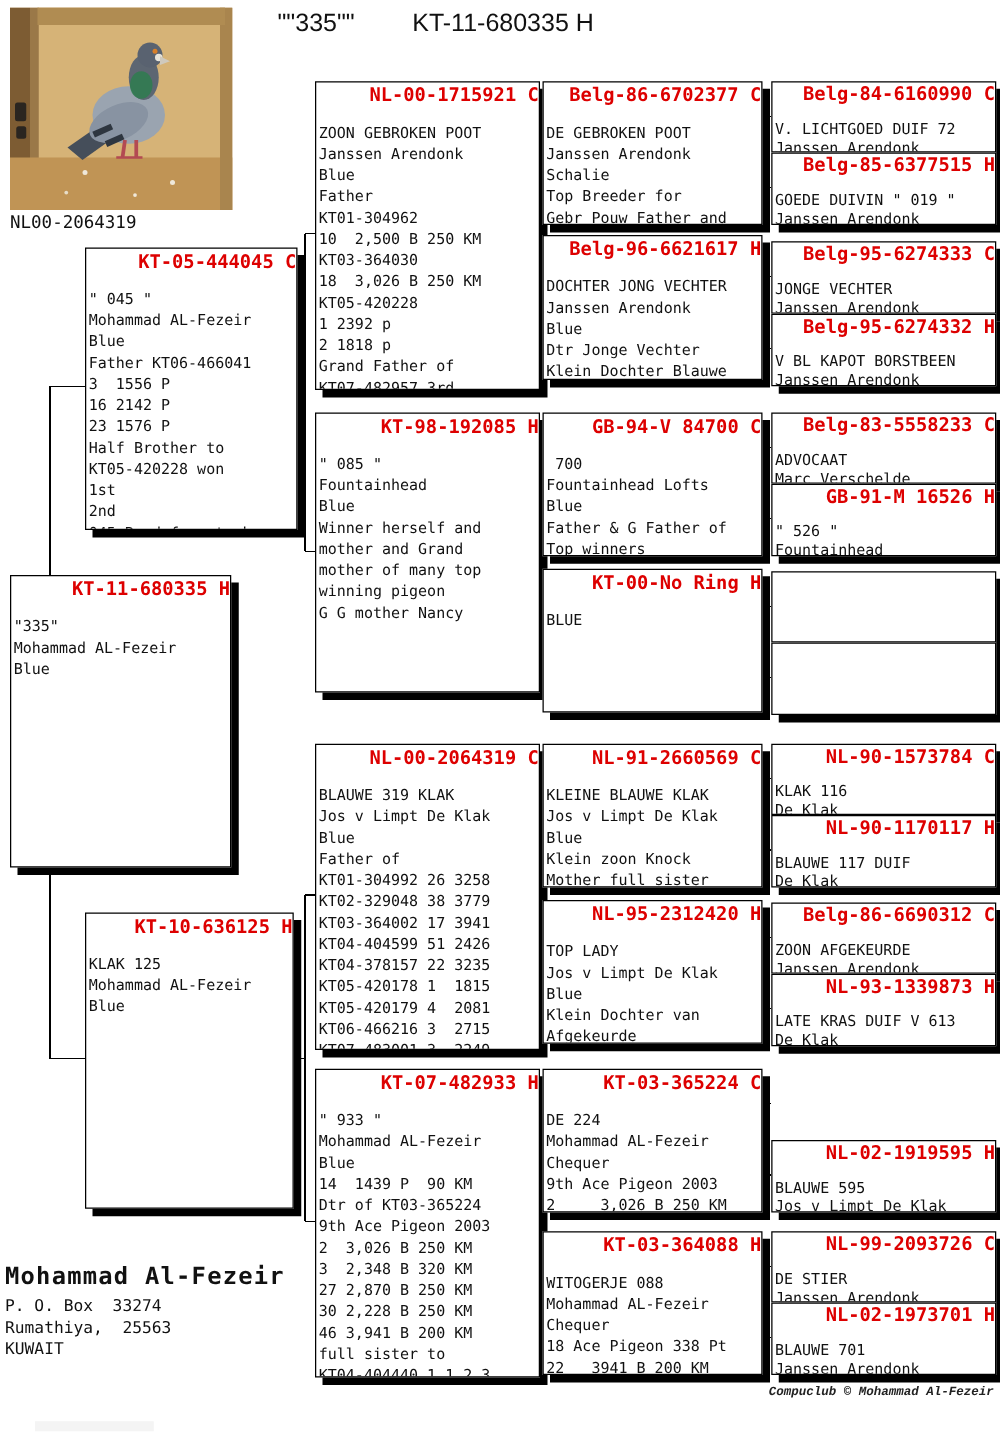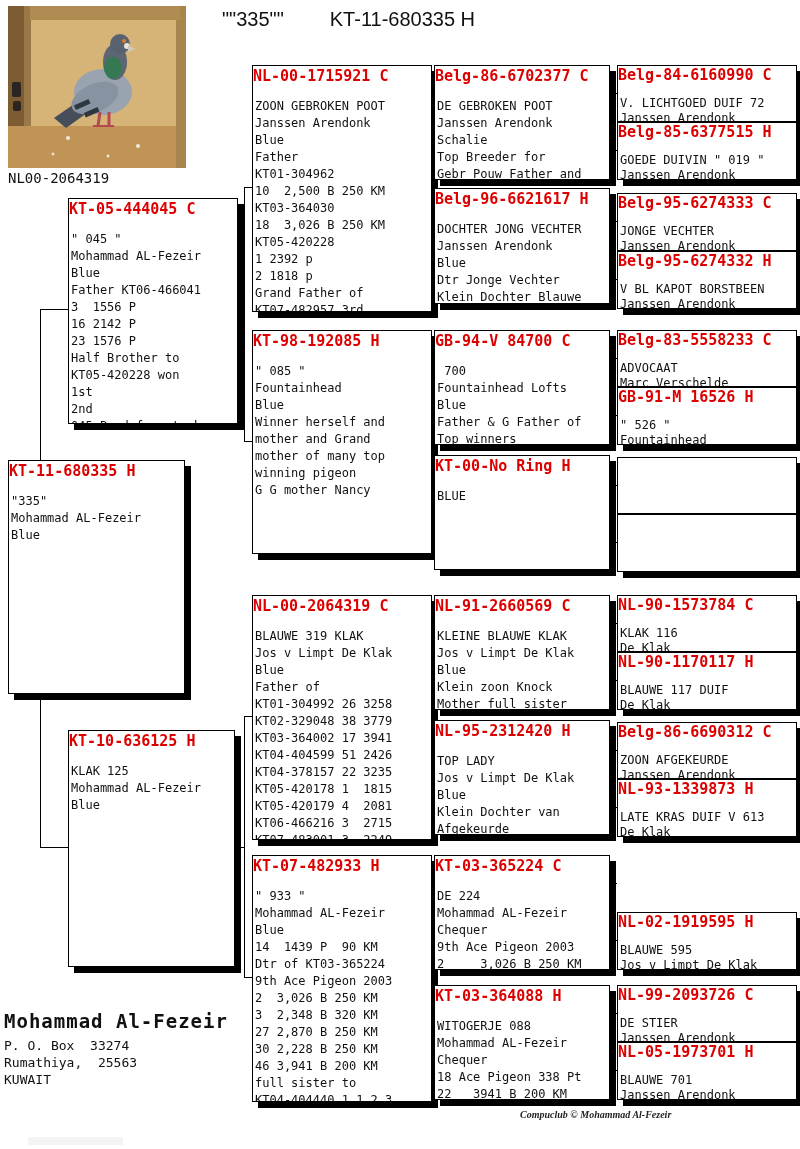--- a/index.html
+++ b/index.html
@@ -1,31 +1,31 @@
 <!DOCTYPE html>
 <html><head>
 <meta charset="utf-8">
 <style>
   html,body{margin:0;padding:0;background:#fff;}
   .page{position:relative;width:800px;height:1149px;background:#fff;overflow:hidden;
         font-family:"DejaVu Sans Mono",monospace;color:#111;}
   .box{position:absolute;background:#fff;border:1px solid #000;box-shadow:6px 6px 0 #000;overflow:hidden;}
-  .hdr{color:#dd0000;font-weight:bold;font-size:15px;line-height:20px;text-align:left;white-space:pre;}
+  .hdr{color:#dd0000;font-weight:bold;font-size:15px;line-height:20px;text-align:right;white-space:pre;}
   .bd{font-size:12px;line-height:17px;white-space:pre;padding:0 2px;color:#111;margin-top:12px;}
   .small .hdr{line-height:18px;}
   .small .bd{line-height:15px;}
   .title{position:absolute;left:222px;top:8px;font-family:"Liberation Sans",sans-serif;
          font-size:20px;color:#111;display:flex;gap:46px;}
   .caption{position:absolute;left:8px;top:170px;font-size:14px;}
   .conn{position:absolute;left:0;top:0;}
   .footer-name{position:absolute;left:4px;top:1010px;font-size:19px;font-weight:bold;letter-spacing:1px;}
   .addr{position:absolute;left:4px;font-size:13px;white-space:pre;}
   .tel-bar{display:inline-block;width:56px;height:4px;background:#000;vertical-align:middle;margin-left:2px;}
-  .credit{position:absolute;left:520px;top:1109px;width:275px;text-align:left;
-          font-family:Liberation Serif, serif;font-style:italic;font-weight:bold;font-size:10px;color:#222;}
+  .credit{position:absolute;left:520px;top:1109px;width:275px;text-align:right;
+          font-family:Liberation Mono, monospace;font-style:italic;font-weight:bold;font-size:10px;color:#222;}
   .artifact{position:absolute;left:28px;top:1137px;width:95px;height:8px;background:#f4f4f4;}
   .photo{position:absolute;left:8px;top:6px;}
 </style>
 </head>
 <body>
 
 <div class="page">
 
   <svg class="photo" width="178" height="162" viewBox="0 0 178 162">
     <rect x="0" y="0" width="178" height="162" fill="#c49a5f"></rect>
@@ -296,21 +296,21 @@
     <div class="hdr">NL-02-1919595 H</div>
     <div class="bd">BLAUWE 595
 Jos v Limpt De Klak</div>
   </div>
   <div class="box small" style="left:617px;top:985px;width:178px;height:55px">
     <div class="hdr">NL-99-2093726 C</div>
     <div class="bd">DE STIER
 Janssen Arendonk</div>
   </div>
   <div class="box small" style="left:617px;top:1042px;width:178px;height:56px">
-    <div class="hdr">NL-05-1973701 H</div>
+    <div class="hdr">NL-02-1973701 H</div>
     <div class="bd">BLAUWE 701
 Janssen Arendonk</div>
   </div>
 
   <div class="footer-name">Mohammad Al-Fezeir</div>
   <div class="addr" style="top:1038px">P. O. Box  33274</div>
   <div class="addr" style="top:1055px">Rumathiya,  25563</div>
   <div class="addr" style="top:1072px">KUWAIT</div>
 
   <div class="credit">Compuclub © Mohammad Al-Fezeir</div>

